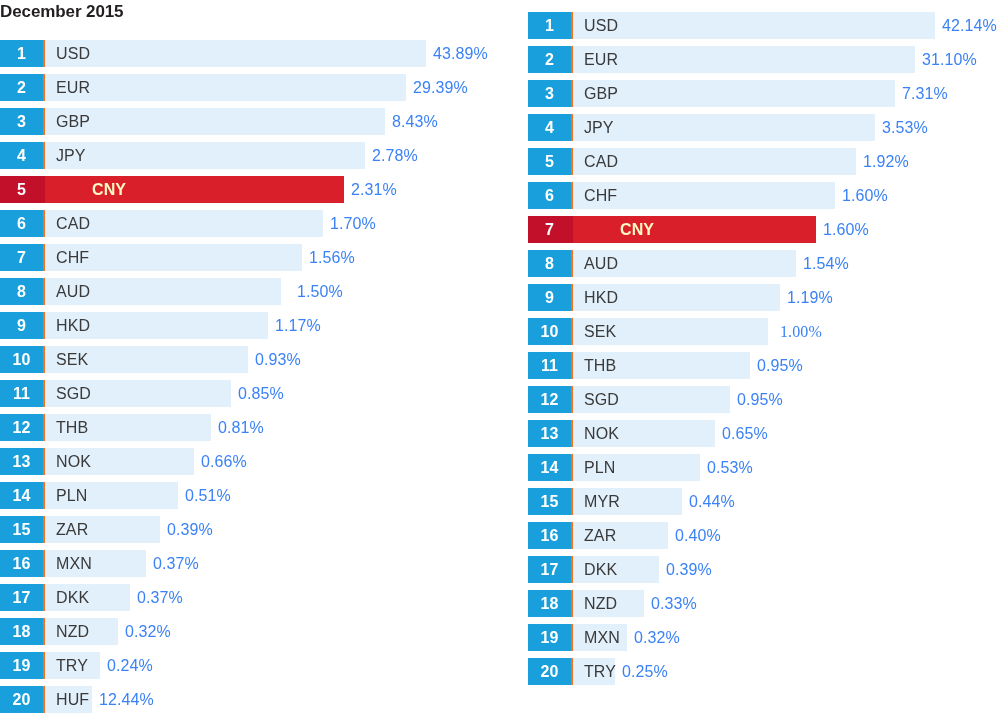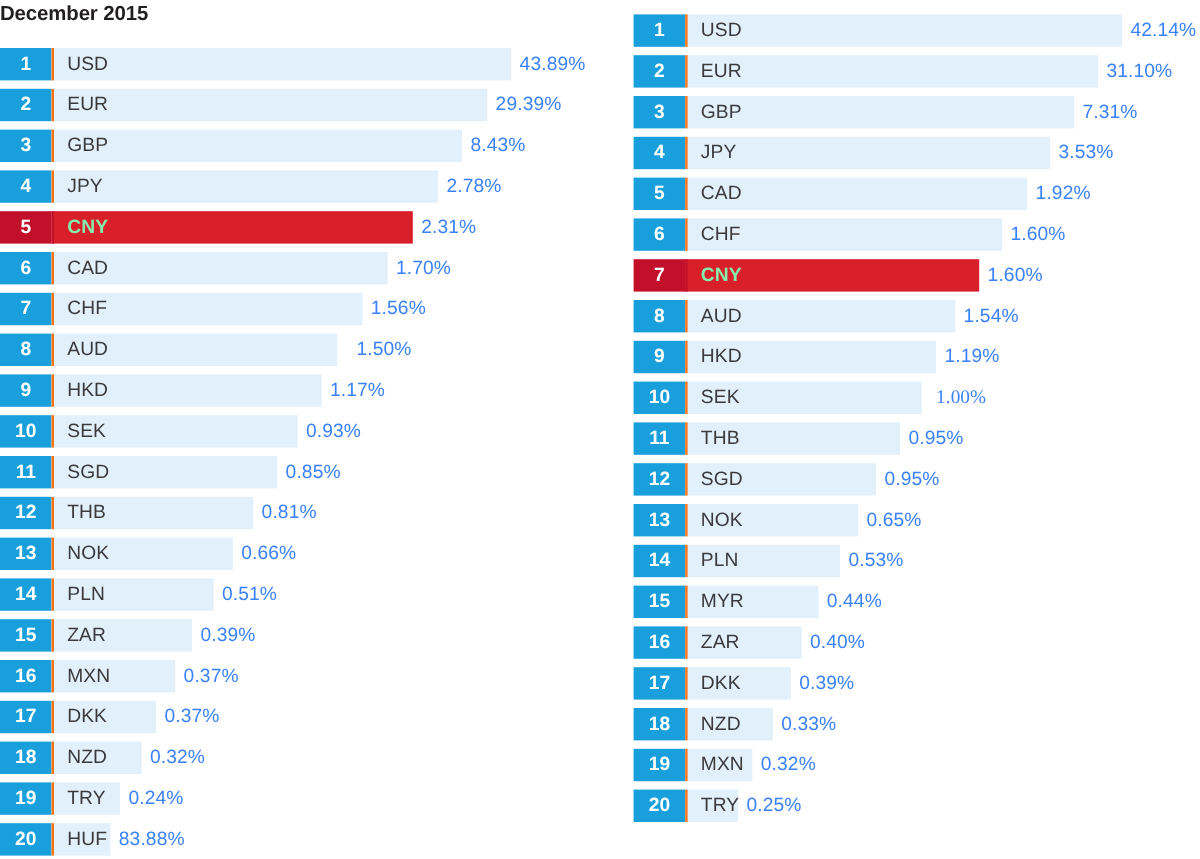--- a/index.html
+++ b/index.html
@@ -102,21 +102,21 @@
     font-size: 16px;
     color: #3b82f6;
     white-space: nowrap;
     padding-left: 7px;
     letter-spacing: 0.1px;
   }
 
   
   .row.hl .rank    { background: #c2102b; }
   .row.hl .bar-fill{ background: #d81f2a; border-left: 2px solid #c2102b; }
-  .row.hl .code    { color: #86efac; font-weight: bold; }
+  .row.hl .code    { color: #fef9c3; font-weight: bold; margin-left: 36px; }
 </style>
 </head>
 <body>
 
 <div class="board">
 
   <section class="panel panel-left">
     <h2 class="panel-title">December 2015</h2>
     <div class="rows">
         <div class="row">
@@ -290,21 +290,21 @@
           </div>
           <div class="value" style="left: 100px;">0.24%</div>
         </div>
         <div class="row">
           <div class="bar-track" style="width: 92px;">
             <div class="rank">20</div>
             <div class="bar-fill">
               <span class="code">HUF</span>
             </div>
           </div>
-          <div class="value" style="left: 92px;">83.88%</div>
+          <div class="value" style="left: 92px;">12.44%</div>
         </div>
       </div>
   </section>
 
   <section class="panel panel-right">
     <div class="rows">
         <div class="row">
           <div class="bar-track" style="width: 407px;">
             <div class="rank">1</div>
             <div class="bar-fill">

